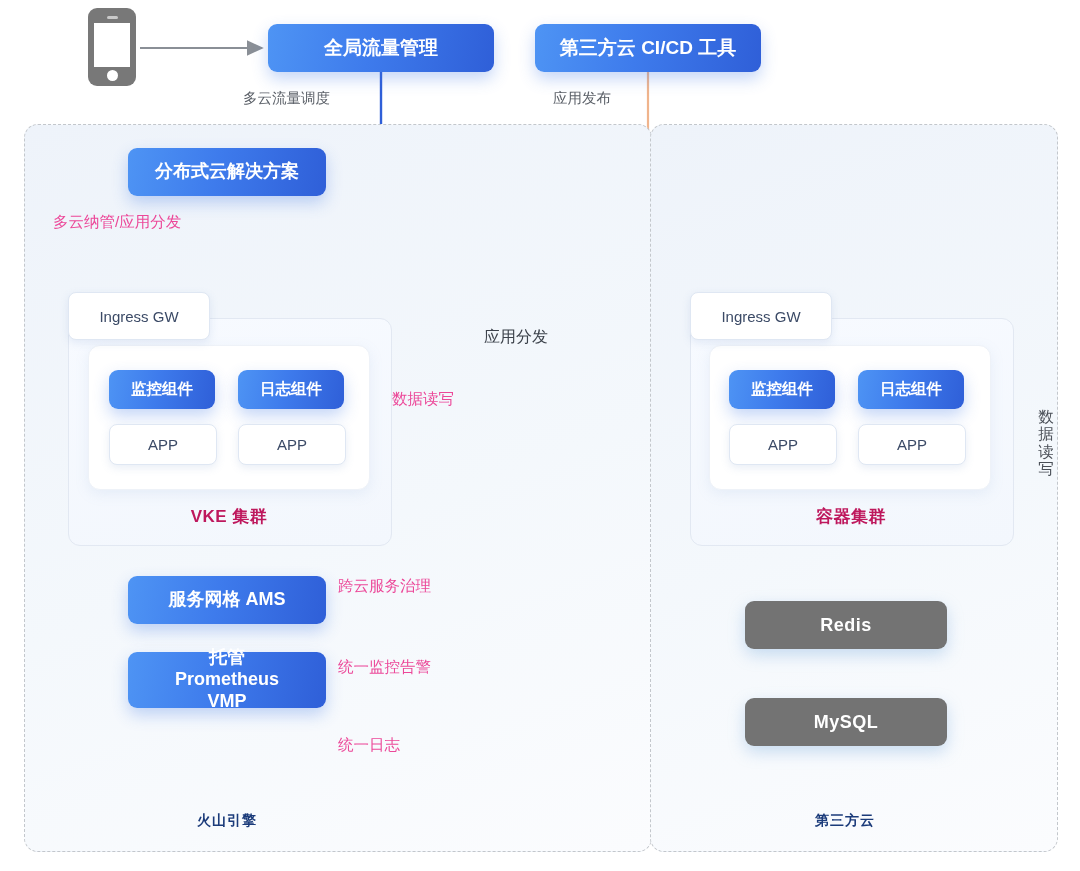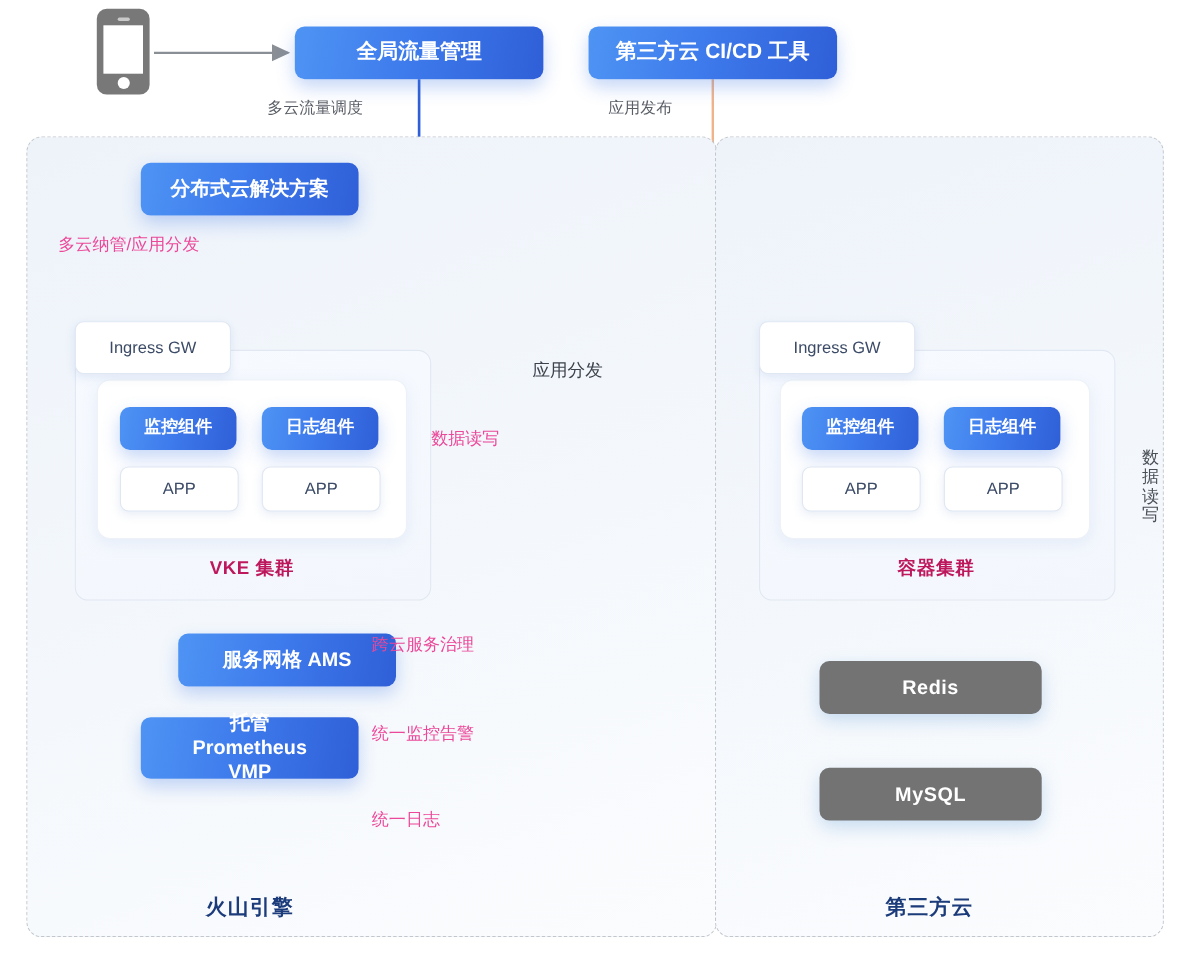--- a/index.html
+++ b/index.html
@@ -2,21 +2,21 @@
 <html><head>
 <meta charset="utf-8">
 <style>
   html,body{margin:0;padding:0;background:#ffffff;}
   body{width:1080px;height:871px;font-family:"Liberation Sans","DejaVu Sans",sans-serif;}
   #stage{position:relative;width:1080px;height:871px;overflow:hidden;background:#fff;}
   #wires{position:absolute;left:0;top:0;width:1080px;height:871px;}
 
   .panel{position:absolute;border:1.5px dashed #c3c7cc;border-radius:14px;
          background:linear-gradient(160deg,#eef3fa 0%,#f4f8fc 55%,#fbfcfe 100%);}
-  .panel-label{position:absolute;font-weight:bold;font-size:19px;color:#1b3b7a;
+  .panel-label{position:absolute;font-weight:bold;font-size:14px;color:#1b3b7a;
                letter-spacing:1px;text-align:center;white-space:nowrap;}
 
   .gbox{position:absolute;border-radius:9px;display:flex;align-items:center;
         justify-content:center;text-align:center;color:#fff;font-weight:bold;
         background:linear-gradient(100deg,#4e94f4 0%,#3e7bec 45%,#2f5fd8 100%);
         box-shadow:0 7px 16px rgba(64,120,230,.30);line-height:1.22;}
 
   .dbox{position:absolute;border-radius:9px;display:flex;align-items:center;
         justify-content:center;color:#ffffff;font-weight:bold;font-size:18px;
         background:#737373;box-shadow:0 6px 16px rgba(120,170,220,.38);
@@ -150,21 +150,21 @@
   <div class="gbox" style="left:109px;top:370px;width:106px;height:39px;font-size:15.5px;">监控组件</div>
   <div class="gbox" style="left:238px;top:370px;width:106px;height:39px;font-size:15.5px;">日志组件</div>
   <div class="wbox" style="left:109px;top:424px;width:106px;height:39px;">APP</div>
   <div class="wbox" style="left:238px;top:424px;width:106px;height:39px;">APP</div>
 
   <div class="wbox" style="left:68px;top:292px;width:140px;height:46px;">Ingress GW</div>
   <div class="cluster-name" style="left:68px;top:505px;width:322px;">VKE 集群</div>
 
   <div class="lbl" style="left:392px;top:389px;">数据读写</div>
 
-  <div class="gbox" style="left:128px;top:576px;width:198px;height:48px;font-size:18px;margin-left:34px;">服务网格 AMS</div>
+  <div class="gbox" style="left:128px;top:576px;width:198px;height:48px;font-size:18px;">服务网格 AMS</div>
   <div class="gbox" style="left:128px;top:652px;width:198px;height:56px;font-size:18px;padding:0 28px;box-sizing:border-box;">托管 Prometheus VMP</div>
 
   <div class="lbl" style="left:338px;top:576px;">跨云服务治理</div>
   <div class="lbl" style="left:338px;top:657px;">统一监控告警</div>
   <div class="lbl" style="left:338px;top:735px;">统一日志</div>
 
   <div class="lbl" style="left:484px;top:327px;font-size:16px;color:#3c424b;">应用分发</div>
 
   <div class="cluster" style="left:690px;top:318px;width:322px;height:226px;"></div>
   <div class="podwrap" style="left:709px;top:345px;width:280px;height:143px;"></div>

